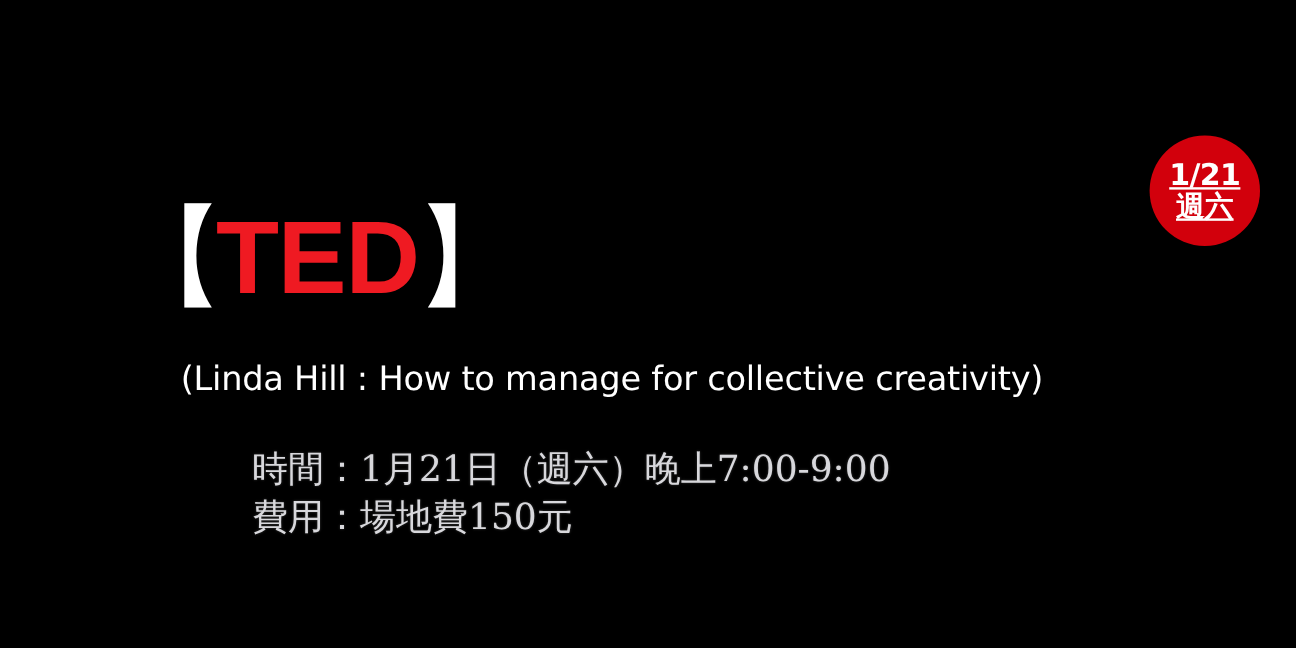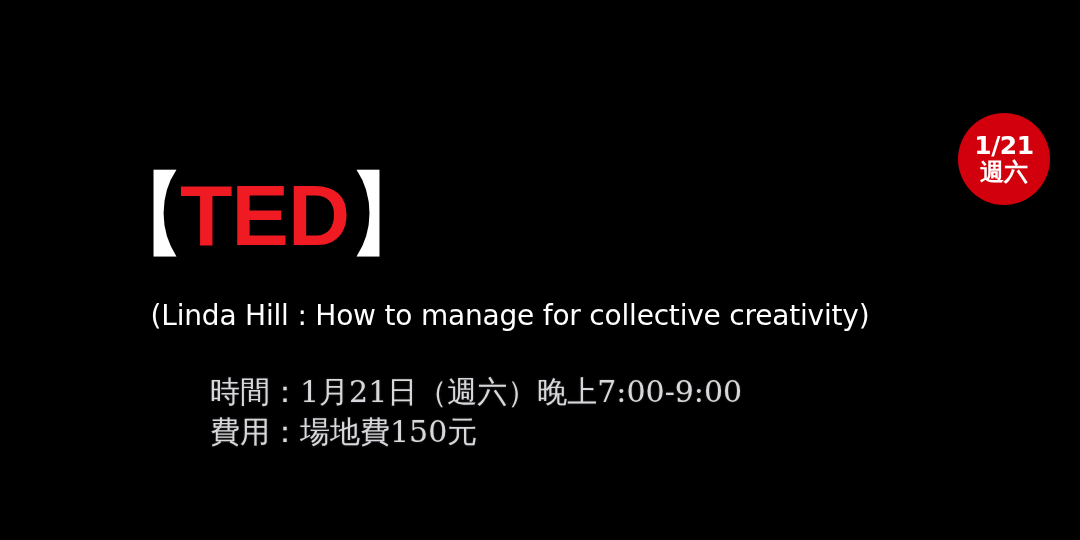--- a/index.html
+++ b/index.html
@@ -75,20 +75,21 @@
     top: 113px;
     width: 92px;
     height: 92px;
     border-radius: 50%;
     background: #d2000c;
     display: flex;
     flex-direction: column;
     align-items: center;
     justify-content: center;
     color: #ffffff;
+    text-decoration: underline;
   }
   #badge-date {
     font-family: "DejaVu Sans", "Liberation Sans", sans-serif;
     font-size: 25px;
     font-weight: 700;
     line-height: 1.05;
     letter-spacing: -0.5px;
   }
   #badge-weekday {
     font-family: "DejaVu Sans", "Liberation Sans", sans-serif;

